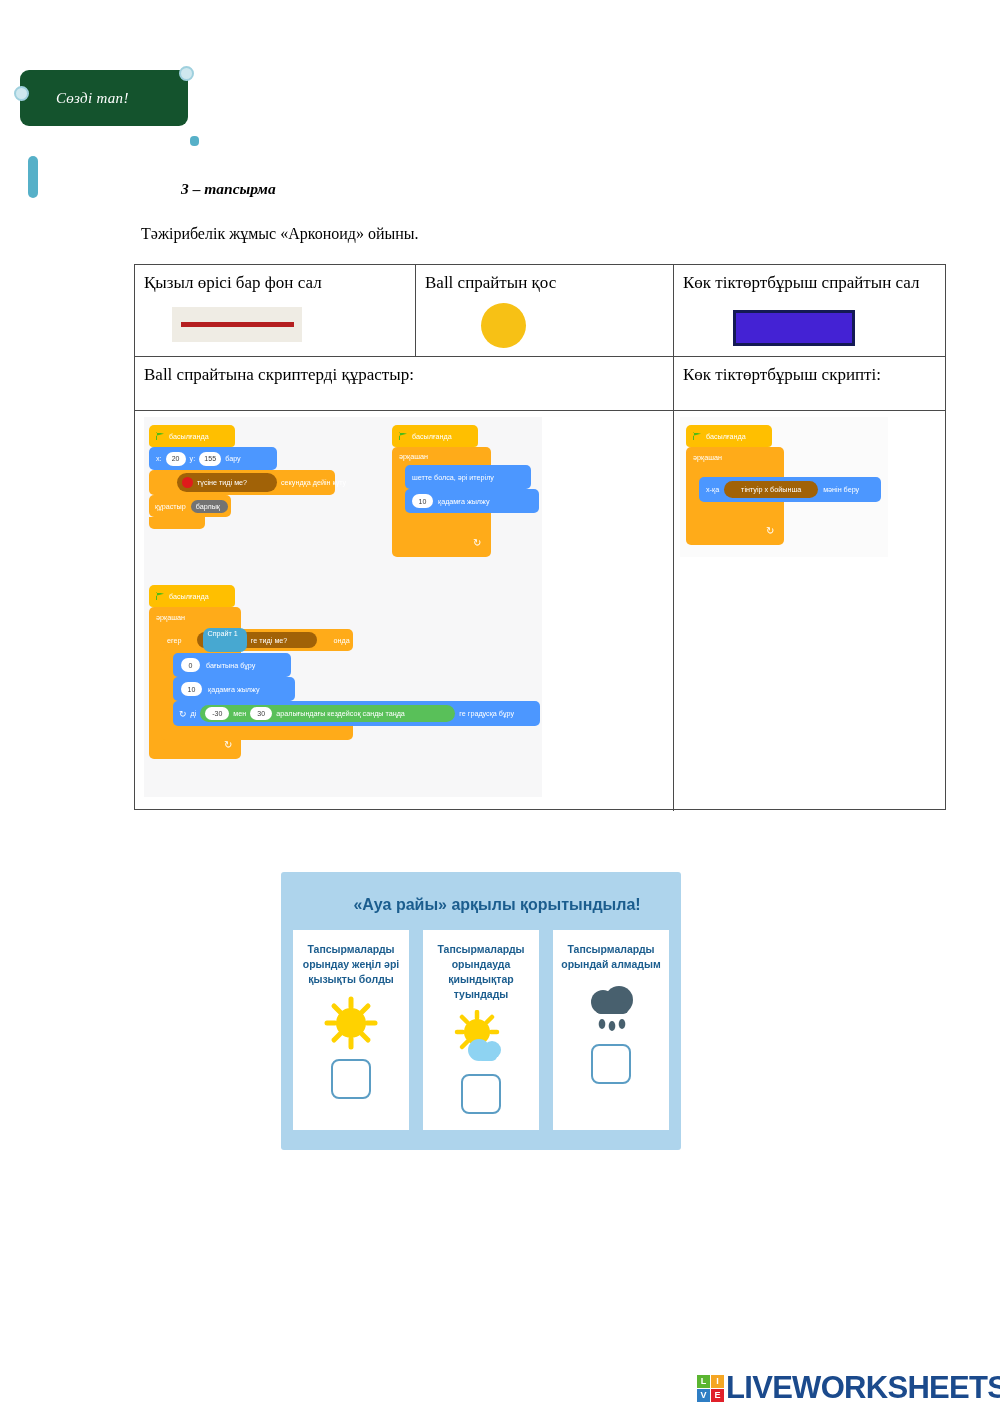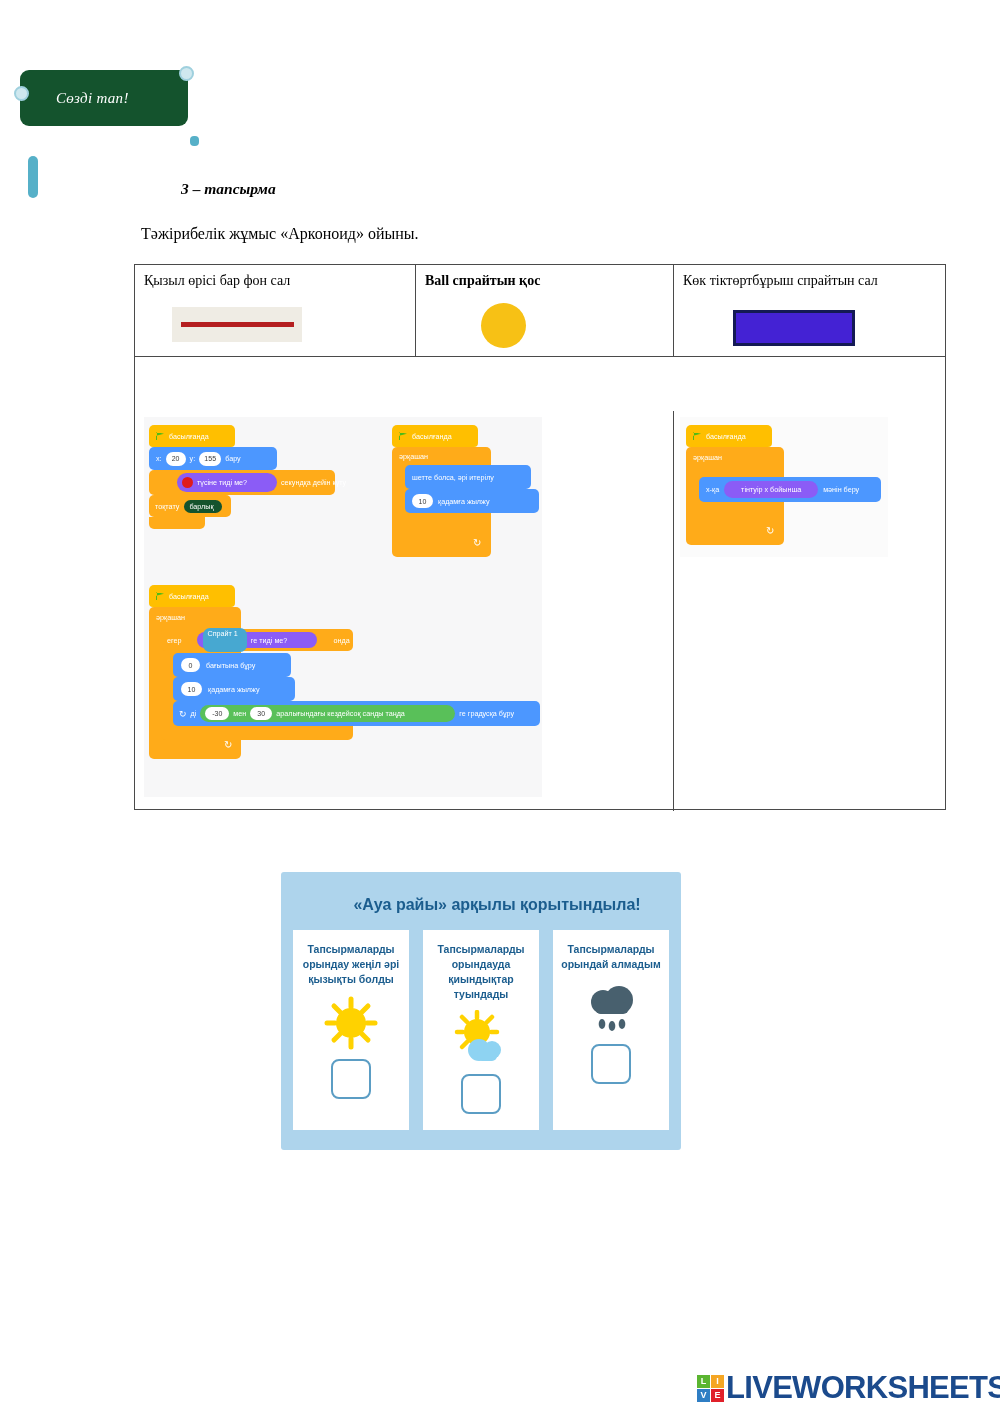--- a/index.html
+++ b/index.html
@@ -48,32 +48,32 @@
   }
   .row1{position:absolute;left:0;top:0;width:100%;height:92px;
         border-bottom:1px solid #4a4a4a;box-sizing:border-box;}
   .row2{position:absolute;left:0;top:92px;width:100%;height:54px;
         border-bottom:1px solid #4a4a4a;box-sizing:border-box;}
   .row3{position:absolute;left:0;top:146px;width:100%;height:400px;}
 
   .c-a{position:absolute;left:0;top:0;width:281px;height:100%;
        border-right:1px solid #4a4a4a;box-sizing:border-box;}
   .c-b{position:absolute;left:281px;top:0;width:258px;height:100%;
-       border-right:1px solid #4a4a4a;box-sizing:border-box;font-weight:bold;}
+       border-right:1px solid #4a4a4a;box-sizing:border-box;}
   .c-c{position:absolute;left:539px;top:0;width:271px;height:100%;box-sizing:border-box;}
 
   .r2-a{position:absolute;left:0;top:0;width:539px;height:100%;
         border-right:1px solid #4a4a4a;box-sizing:border-box;}
   .r2-b{position:absolute;left:539px;top:0;width:271px;height:100%;box-sizing:border-box;}
 
   .r3-a{position:absolute;left:0;top:0;width:539px;height:100%;
         border-right:1px solid #4a4a4a;box-sizing:border-box;overflow:hidden;}
   .r3-b{position:absolute;left:539px;top:0;width:271px;height:100%;box-sizing:border-box;overflow:hidden;}
 
-  .cell-label{font-size:14px;color:#000;padding:7px 0 0 9px;line-height:1.32;}
+  .cell-label{font-size:17px;color:#000;padding:7px 0 0 9px;line-height:1.32;}
 
   
   .bg-swatch{
     position:absolute;left:37px;top:42px;width:130px;height:35px;
     background:#efece4;
   }
   .bg-line{position:absolute;left:9px;top:15px;width:113px;height:5px;background:#b51f20;}
   .ball-swatch{
     position:absolute;left:65px;top:38px;width:45px;height:45px;border-radius:50%;
     background:#f7c115;
@@ -85,21 +85,21 @@
 
   
   .canvas-a{position:absolute;left:9px;top:6px;width:398px;height:380px;background:#f7f7f8;}
   .canvas-b{position:absolute;left:6px;top:6px;width:208px;height:140px;background:#fbfbfb;}
 
   .blk{position:absolute;box-sizing:border-box;font-family:"Liberation Sans", sans-serif;
        color:#fff;font-size:7.2px;white-space:nowrap;display:flex;align-items:center;}
   .evt{background:#ffbf00;border-radius:5px 5px 4px 4px;}
   .ctl{background:#ffab19;border-radius:5px;}
   .mot{background:#4c97ff;border-radius:5px;}
-  .sen{background:#8b5cf6;border-radius:11px;}
+  .sen{background:#a16207;border-radius:11px;}
   .op{background:#59c059;border-radius:11px;}
   .oval{background:#fff;color:#3a3a3a;border-radius:9px;display:flex;
         align-items:center;justify-content:center;font-size:7px;}
   .flag{width:8px;height:8px;background:#4cbb17;
         clip-path:polygon(0 0,100% 22%,0 48%,0 100%,12% 100%,12% 0);}
   .dot-red{width:11px;height:11px;border-radius:50%;background:#e01b1b;}
 
   
   .wx{position:absolute;left:281px;top:872px;width:400px;height:278px;background:#aed4ec;
       border-radius:3px;}
@@ -150,20 +150,28 @@
     <div class="c-b">
       <div class="cell-label">Ball спрайтын қос</div>
       <div class="ball-swatch"></div>
     </div>
     <div class="c-c">
       <div class="cell-label">Көк тіктөртбұрыш спрайтын сал</div>
       <div class="rect-swatch"></div>
     </div>
   </div>
 
+  <div class="row2">
+    <div class="r2-a">
+      <div class="cell-label">Ball спрайтына скриптерді құрастыр:</div>
+    </div>
+    <div class="r2-b">
+      <div class="cell-label">Көк тіктөртбұрыш скрипті:</div>
+    </div>
+  </div>
 
   <div class="row3">
 
     <div class="r3-a">
       <div class="canvas-a">
 
         <div>
           <div class="blk evt" style="left:5px;top:8px;width:86px;height:22px;padding-left:7px;gap:5px;">
             <span class="flag"></span>
             <span>басылғанда</span>
@@ -176,22 +184,22 @@
             <span>бару</span>
           </div>
           <div class="blk ctl" style="left:5px;top:53px;width:186px;height:25px;">
             <span class="blk sen" style="position:absolute;left:28px;top:3px;width:100px;height:19px;padding-left:5px;gap:4px;">
               <span class="dot-red"></span>
               <span>түсіне тиді ме?</span>
             </span>
             <span style="position:absolute;left:132px;top:8px;">секундқа дейін күту</span>
           </div>
           <div class="blk ctl" style="left:5px;top:78px;width:82px;height:22px;padding-left:6px;gap:5px;">
-            <span>тоқтату</span>
-            <span style="background:#14532d;border-radius:8px;padding:2px 8px 2px 5px;">барлық</span>
+            <span>құрастыр</span>
+            <span style="background:#737373;border-radius:8px;padding:2px 8px 2px 5px;">барлық</span>
           </div>
           <div class="blk ctl" style="left:5px;top:100px;width:56px;height:12px;border-radius:0 0 5px 5px;"></div>
         </div>
 
         <div>
           <div class="blk evt" style="left:248px;top:8px;width:86px;height:22px;padding-left:7px;gap:5px;">
             <span class="flag"></span>
             <span>басылғанда</span>
           </div>
           <div class="blk ctl" style="left:248px;top:30px;width:99px;height:110px;padding-left:7px;align-items:flex-start;padding-top:5px;border-radius:5px;">

